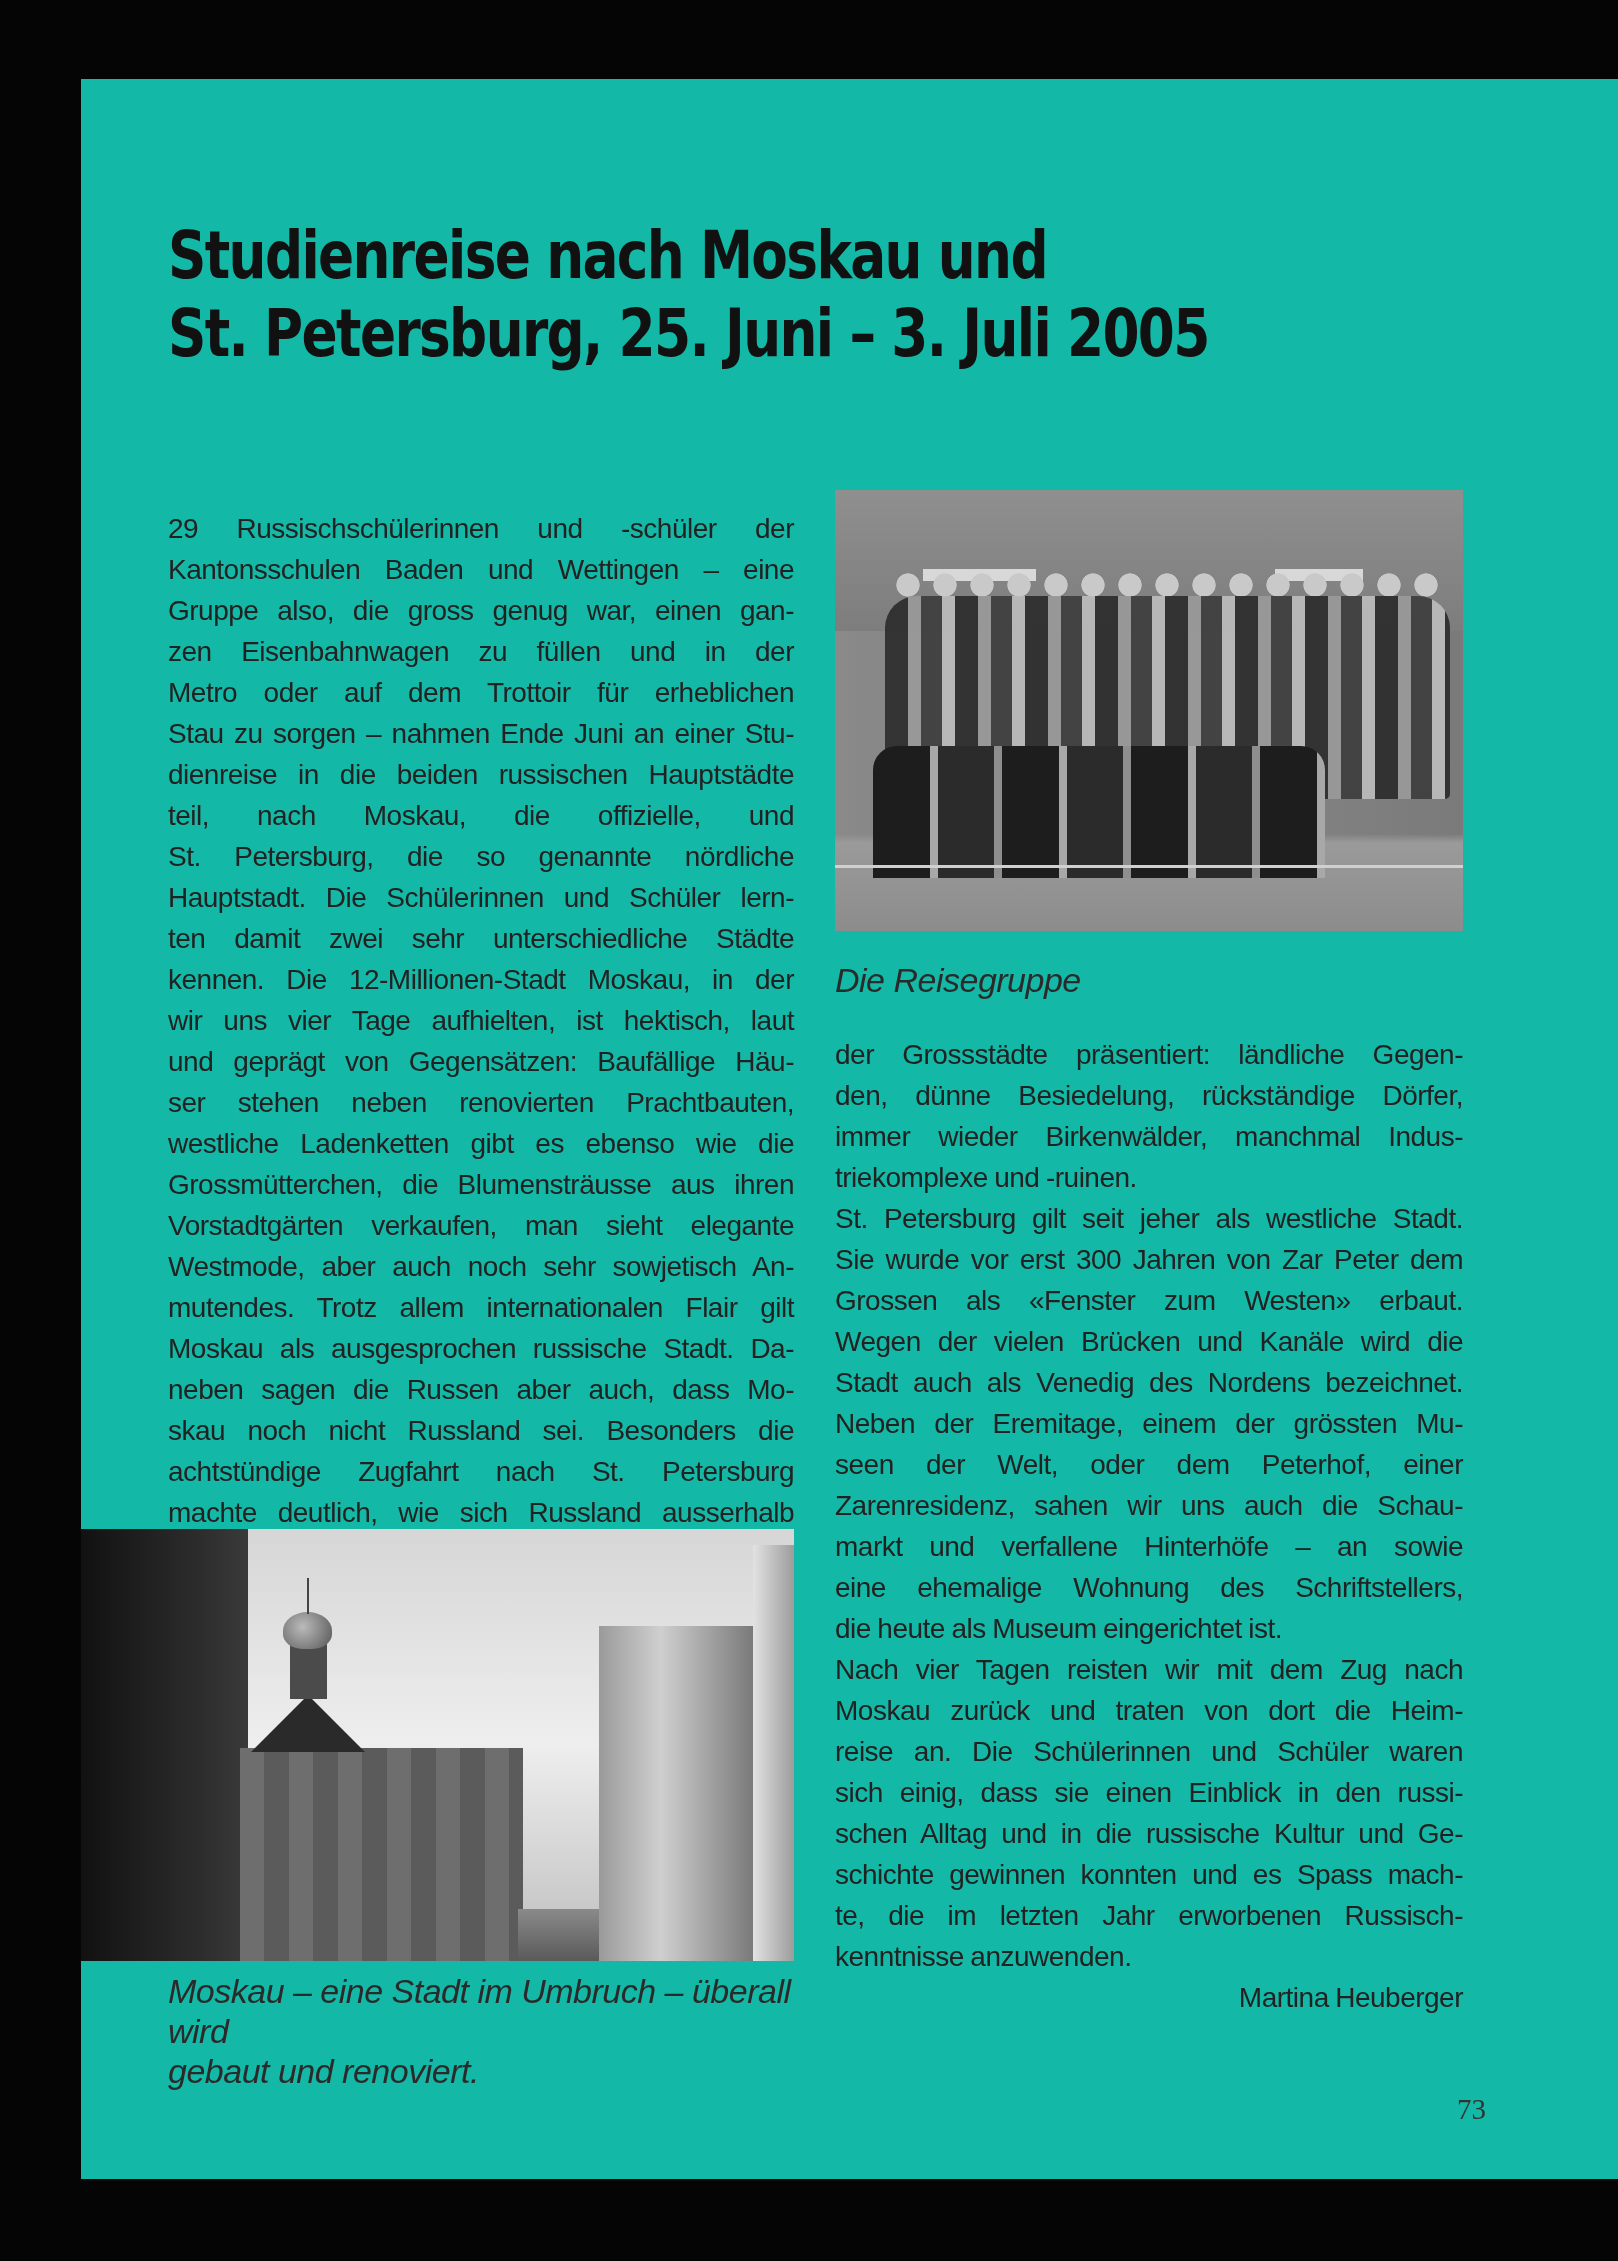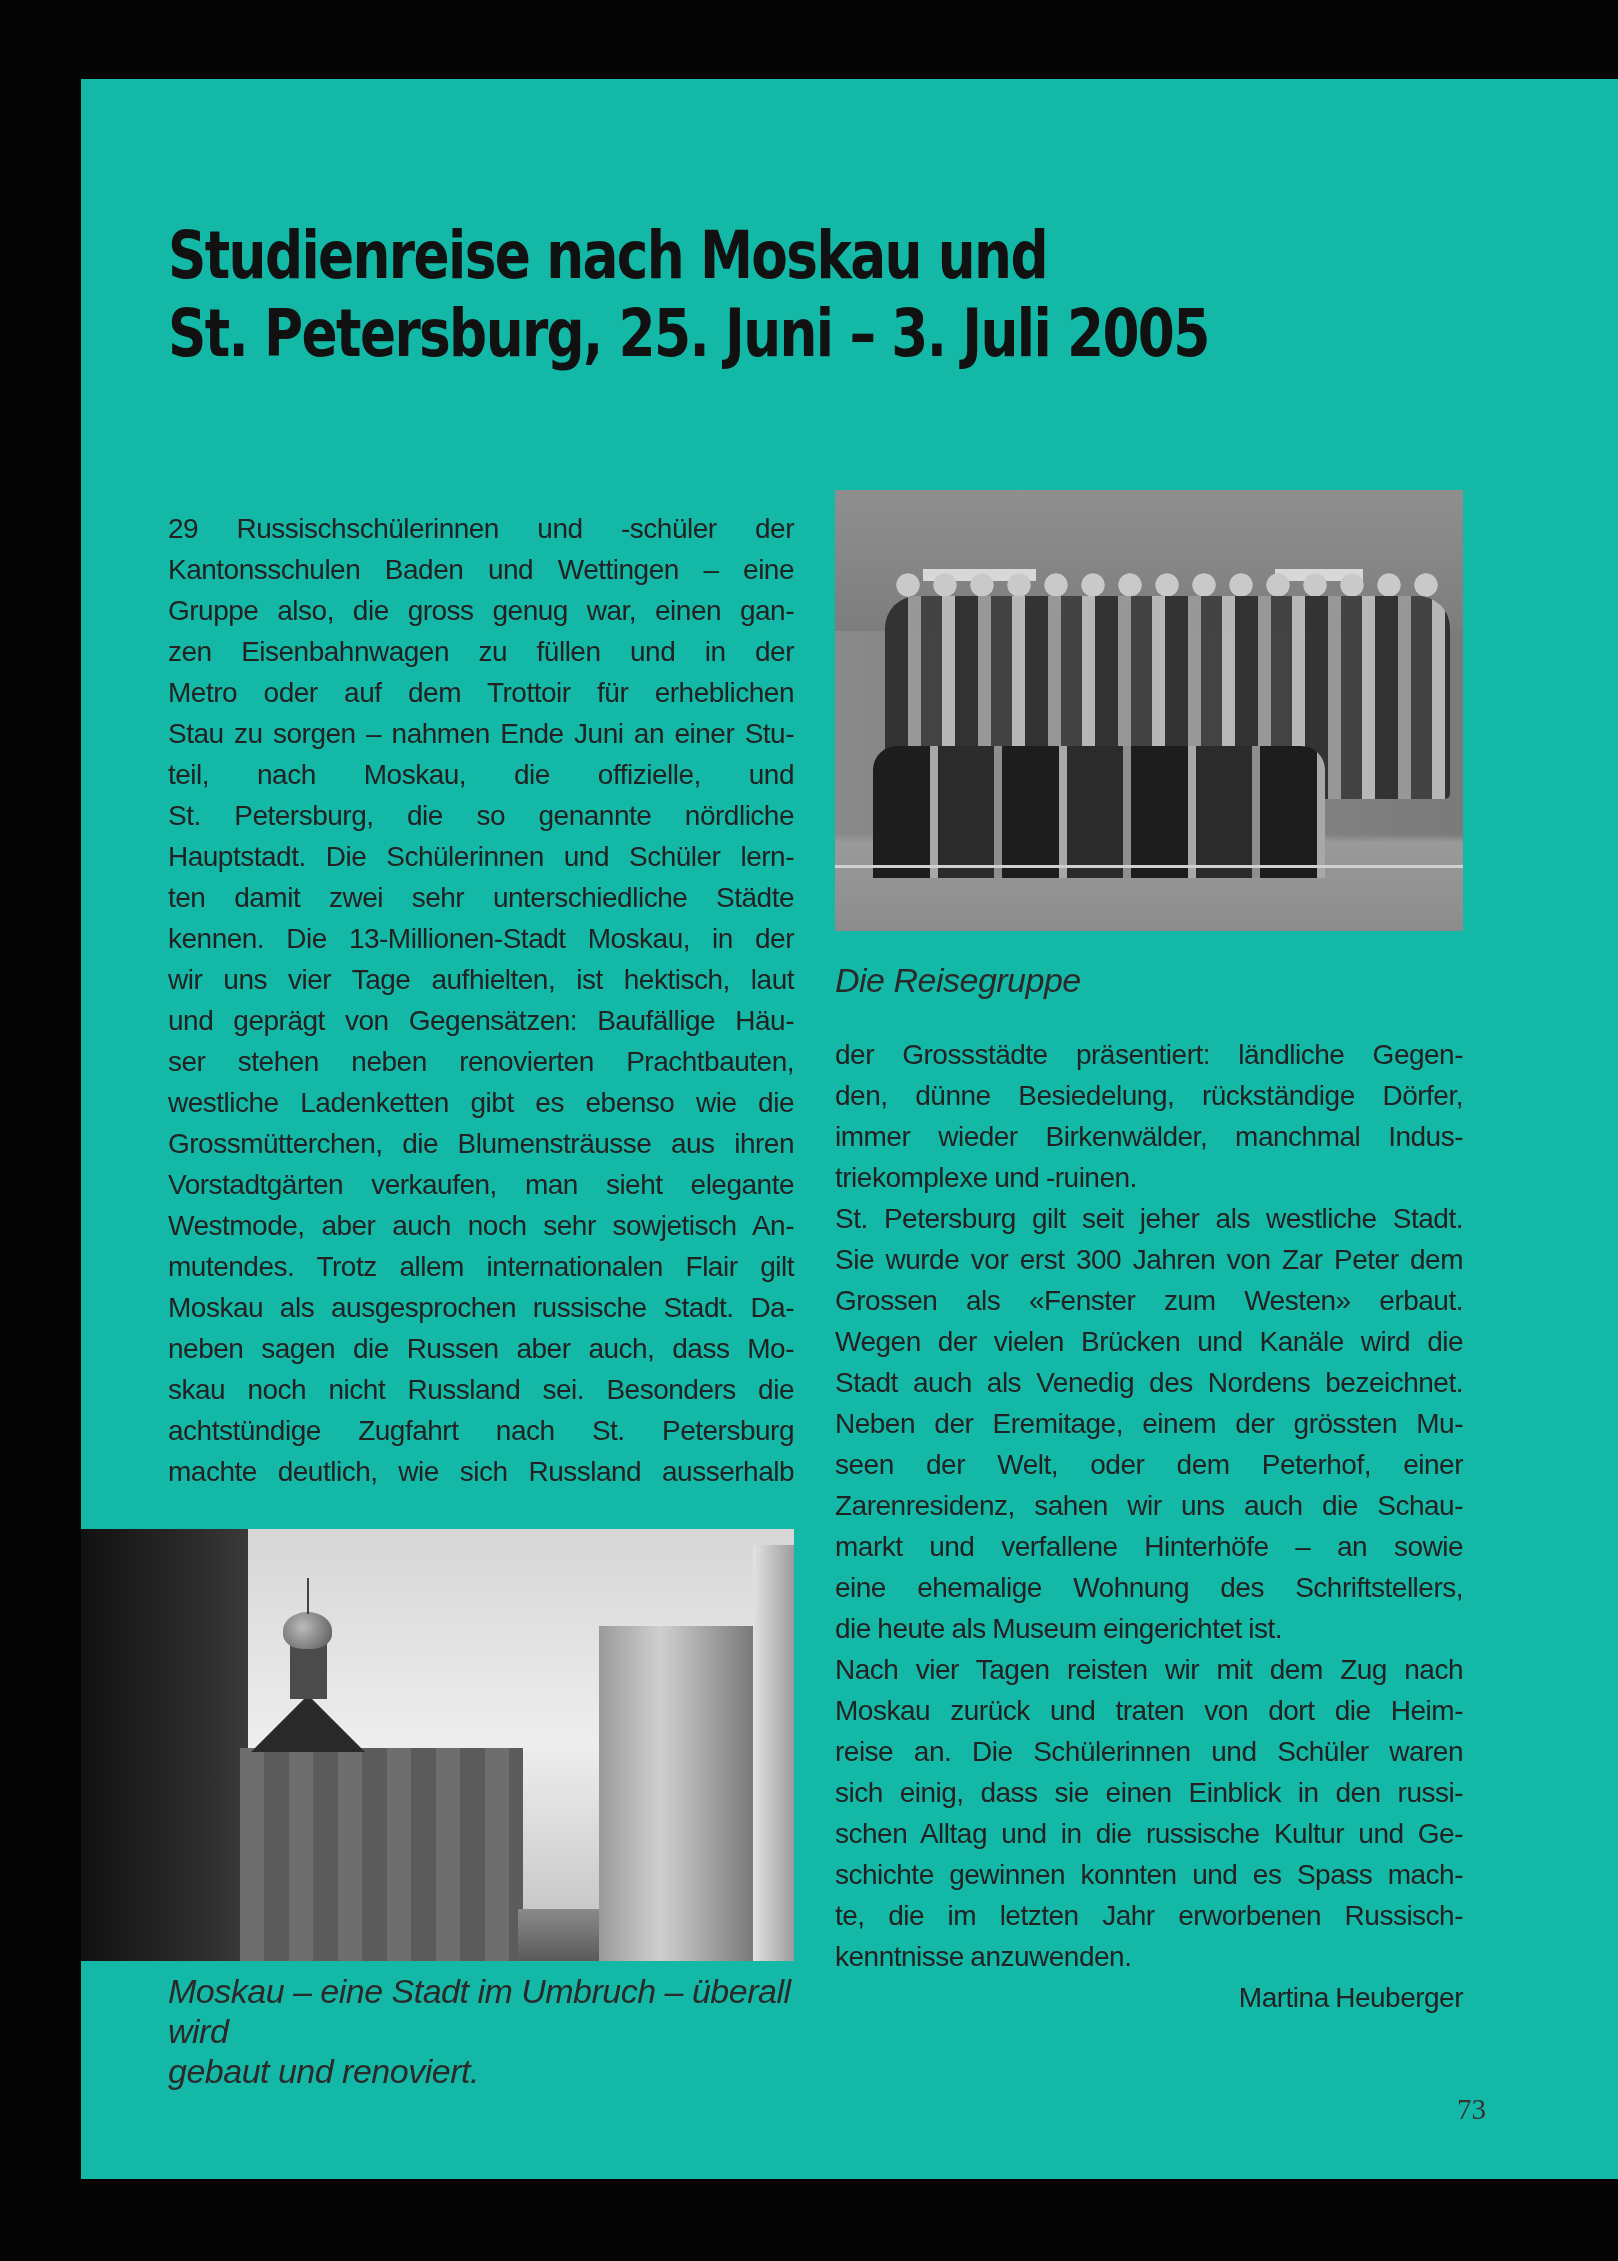--- a/index.html
+++ b/index.html
@@ -159,25 +159,26 @@
     <div>St. Petersburg, 25. Juni – 3. Juli 2005</div>
   </h1>
 
   <div class="col left-col" id="left-col">
       <span class="line">29 Russischschülerinnen und -schüler der</span>
       <span class="line">Kantonsschulen Baden und Wettingen – eine</span>
       <span class="line">Gruppe also, die gross genug war, einen gan-</span>
       <span class="line">zen Eisenbahnwagen zu füllen und in der</span>
       <span class="line">Metro oder auf dem Trottoir für erheblichen</span>
       <span class="line">Stau zu sorgen – nahmen Ende Juni an einer Stu-</span>
+      <span class="line">dienreise in die beiden russischen Hauptstädte</span>
       <span class="line">teil, nach Moskau, die offizielle, und</span>
       <span class="line">St. Petersburg, die so genannte nördliche</span>
       <span class="line">Hauptstadt. Die Schülerinnen und Schüler lern-</span>
       <span class="line">ten damit zwei sehr unterschiedliche Städte</span>
-      <span class="line">kennen. Die 13-Millionen-Stadt Moskau, in der</span>
+      <span class="line">kennen. Die 12-Millionen-Stadt Moskau, in der</span>
       <span class="line">wir uns vier Tage aufhielten, ist hektisch, laut</span>
       <span class="line">und geprägt von Gegensätzen: Baufällige Häu-</span>
       <span class="line">ser stehen neben renovierten Prachtbauten,</span>
       <span class="line">westliche Ladenketten gibt es ebenso wie die</span>
       <span class="line">Grossmütterchen, die Blumensträusse aus ihren</span>
       <span class="line">Vorstadtgärten verkaufen, man sieht elegante</span>
       <span class="line">Westmode, aber auch noch sehr sowjetisch An-</span>
       <span class="line">mutendes. Trotz allem internationalen Flair gilt</span>
       <span class="line">Moskau als ausgesprochen russische Stadt. Da-</span>
       <span class="line">neben sagen die Russen aber auch, dass Mo-</span>

